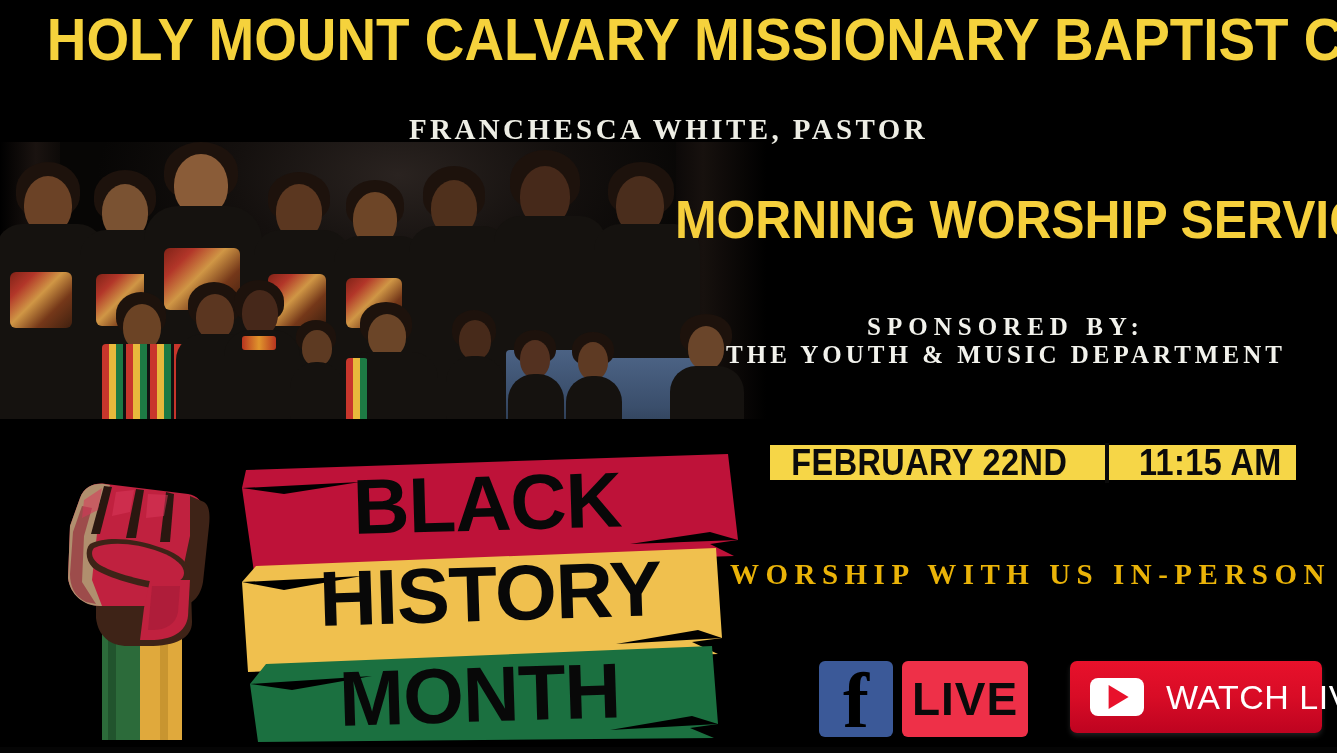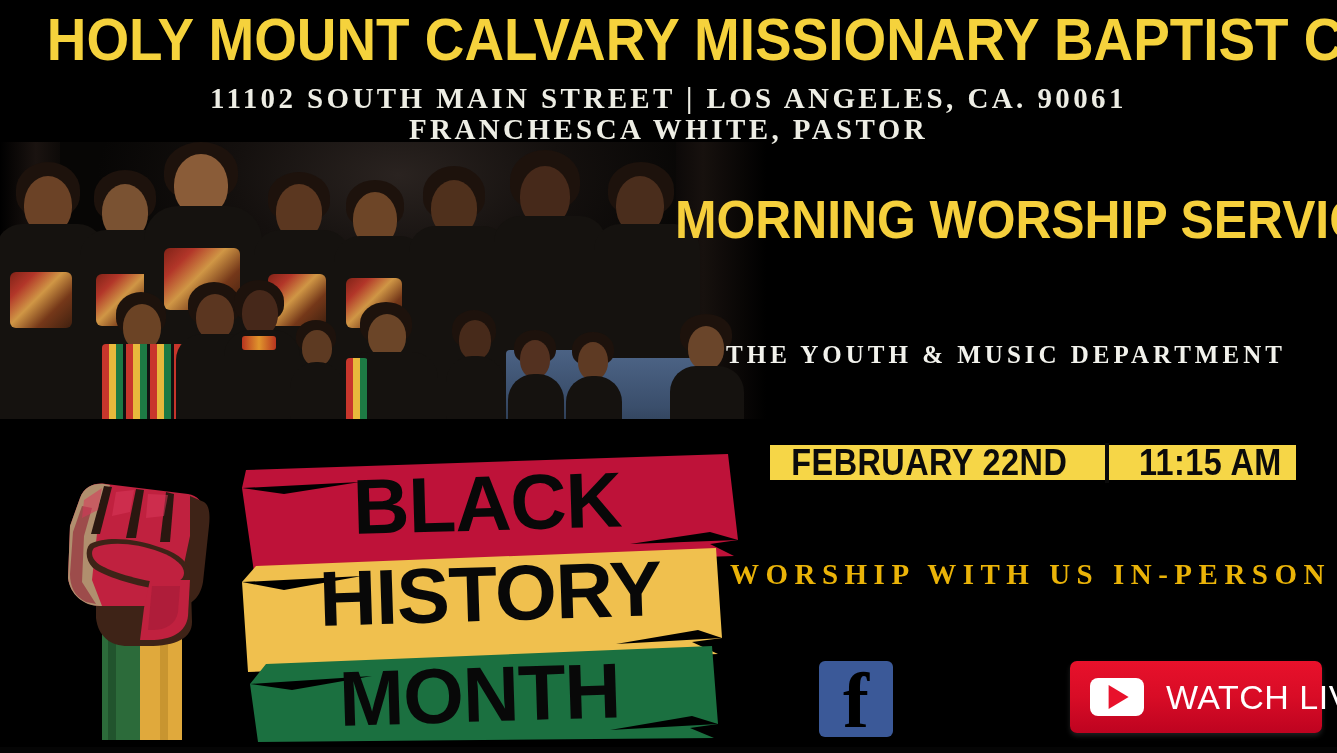--- a/index.html
+++ b/index.html
@@ -169,21 +169,20 @@
   }
   .bottombar{position:absolute;left:0;bottom:0;width:1337px;height:6px;background:#050505;}
 </style>
 </head>
 <body>
 
 <div id="flyer">
 
   <div class="church-name">HOLY MOUNT CALVARY MISSIONARY BAPTIST CHURCH</div>
 
-  <div class="addr-line addr1">11102 SOUTH MAIN STREET | LOS ANGELES, CA. 90061</div>
 
   <div class="addr-line addr2">FRANCHESCA WHITE, PASTOR</div>
 
   <div class="photo">
     <div class="stage"></div>
     <div class="curtainL"></div>
     <div class="curtainR"></div>
 
     <div class="p" style="left:4px;top:20px;">
       <div class="hair" style="left:12px;top:0;width:64px;height:56px;"></div>
@@ -292,20 +291,21 @@
 
     <div class="p" style="left:676px;top:172px;">
       <div class="hair" style="left:4px;top:0;width:52px;height:40px;"></div>
       <div class="head" style="left:12px;top:12px;width:36px;height:44px;background:#6a452a;"></div>
       <div class="body" style="left:-6px;top:52px;width:74px;height:72px;"></div>
     </div>
   </div>
 
   <div class="mws">MORNING WORSHIP SERVICE</div>
 
+  <div class="sponsor sp1">SPONSORED BY:</div>
 
   <div class="sponsor sp2">THE YOUTH &amp; MUSIC DEPARTMENT</div>
 
   <div class="datebar">
     <span>FEBRUARY 22ND</span>
     <div class="sep"></div>
     <span>11:15 AM</span>
   </div>
 
   <div class="worship">WORSHIP WITH US IN-PERSON</div>
@@ -369,20 +369,21 @@
 
     <div class="bandtxt" style="left:78px;top:112px;font-size:78px;line-height:78px;transform:rotate(-1.8deg) scaleX(1.02);transform-origin:left top;">HISTORY</div>
 
     <div class="bandtxt" style="left:98px;top:212px;font-size:78px;line-height:78px;transform:rotate(-1.8deg);transform-origin:left top;">MONTH</div>
   </div>
 
   <div class="fbwrap">
     <div class="fbicon">
       <span class="fglyph">f</span>
     </div>
+    <div class="fblive">LIVE</div>
   </div>
 
   <div class="ytbtn">
     <div class="ytplay">
       <div class="tri"></div>
     </div>
     <div class="ytlabel">WATCH LIVE</div>
   </div>
 
   <div class="bottombar"></div>

